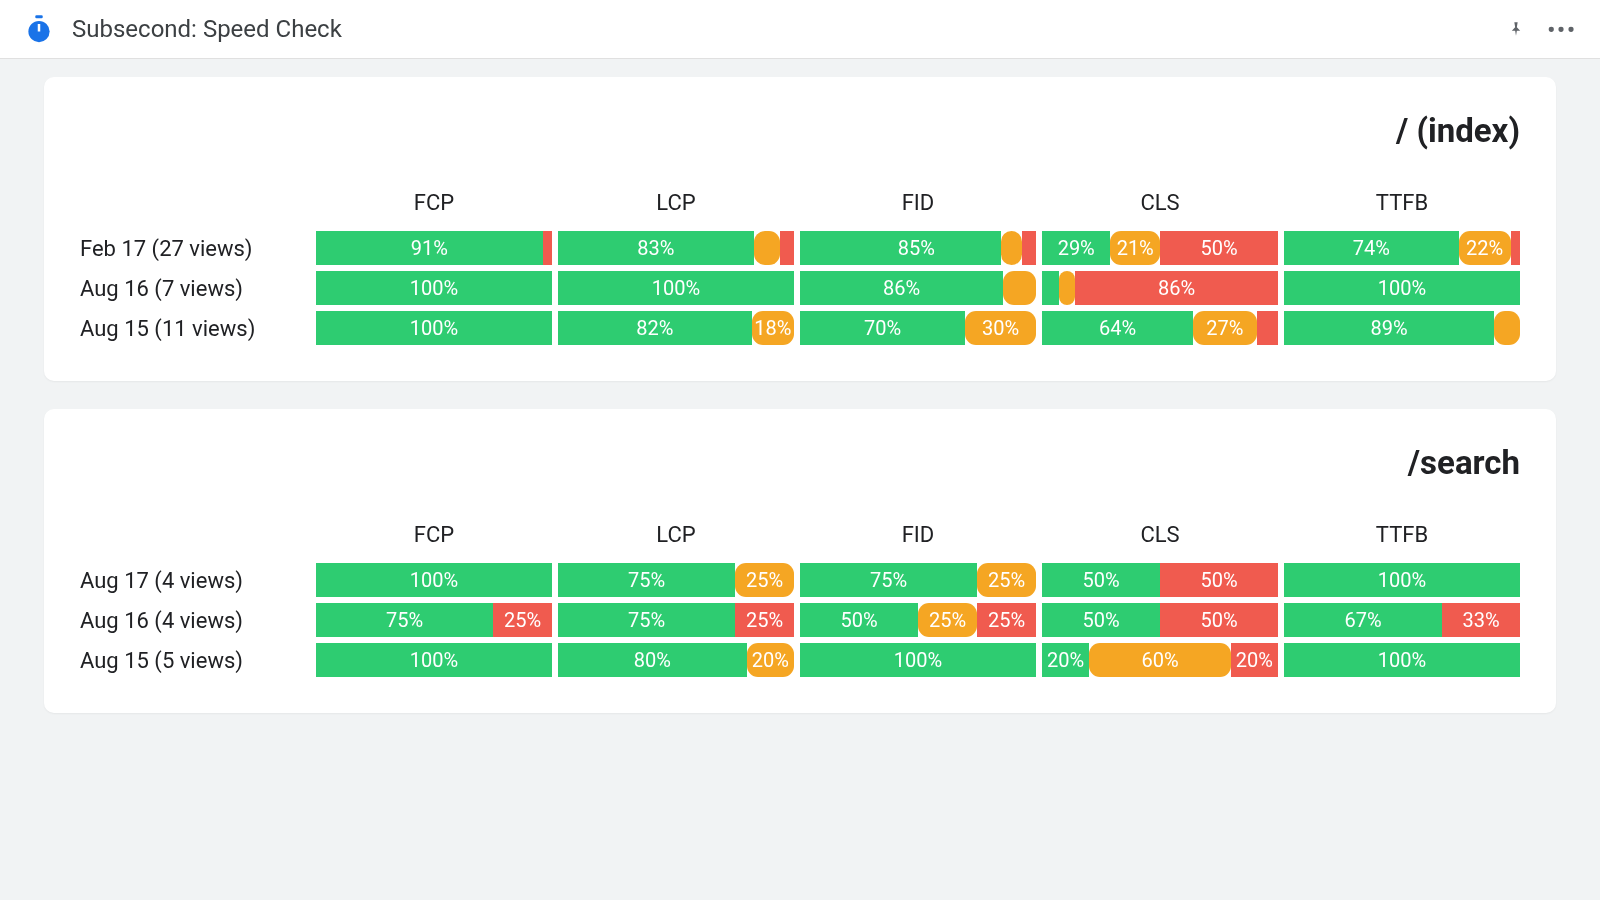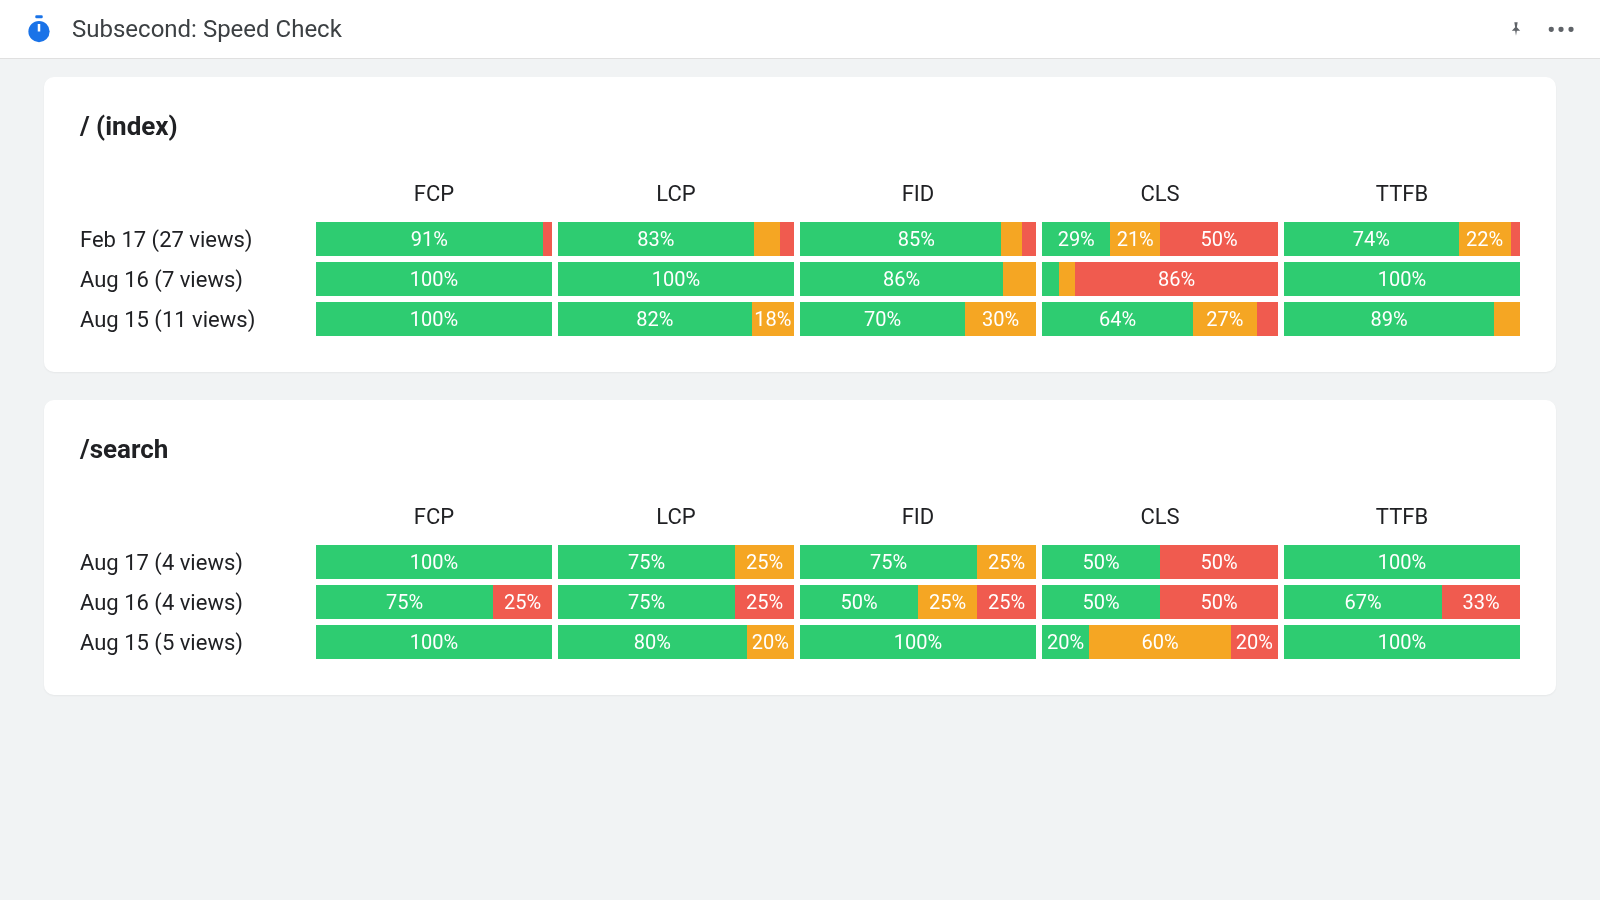--- a/index.html
+++ b/index.html
@@ -47,23 +47,24 @@
     padding: 18px 44px;
   }
   .card {
     background: #fff;
     border-radius: 10px;
     padding: 34px 36px 36px 36px;
     margin-bottom: 28px;
     box-shadow: 0 1px 2px rgba(0,0,0,0.05);
   }
   .card h2 {
-    font-size: 26px;
+    font-size: 33px;
     font-weight: 700;
     margin-bottom: 40px;
+    text-align: right;
   }
   .grid {
     display: grid;
     grid-template-columns: 230px repeat(5, 1fr);
     column-gap: 6px;
     row-gap: 6px;
     align-items: center;
   }
   .col-head {
     text-align: center;
@@ -87,21 +88,21 @@
     display: flex;
     align-items: center;
     justify-content: center;
     color: #fff;
     font-size: 20px;
     font-weight: 400;
     overflow: hidden;
     white-space: nowrap;
   }
   .good  { background: #2ecc71; }
-  .warn  { background: #f5a623; }
+  .warn  { background: #f5a623; border-radius: 11px; }
   .poor  { background: #f05b4f; }
 </style>
 </head>
 <body>
 
 <div class="header">
   <span class="app-icon">
     <svg viewBox="0 0 24 24" width="30" height="30" fill="#1a73e8">
       <rect x="9" y="1" width="6" height="2.4" rx="1"></rect>
       <circle cx="12" cy="14" r="8.5"></circle>

